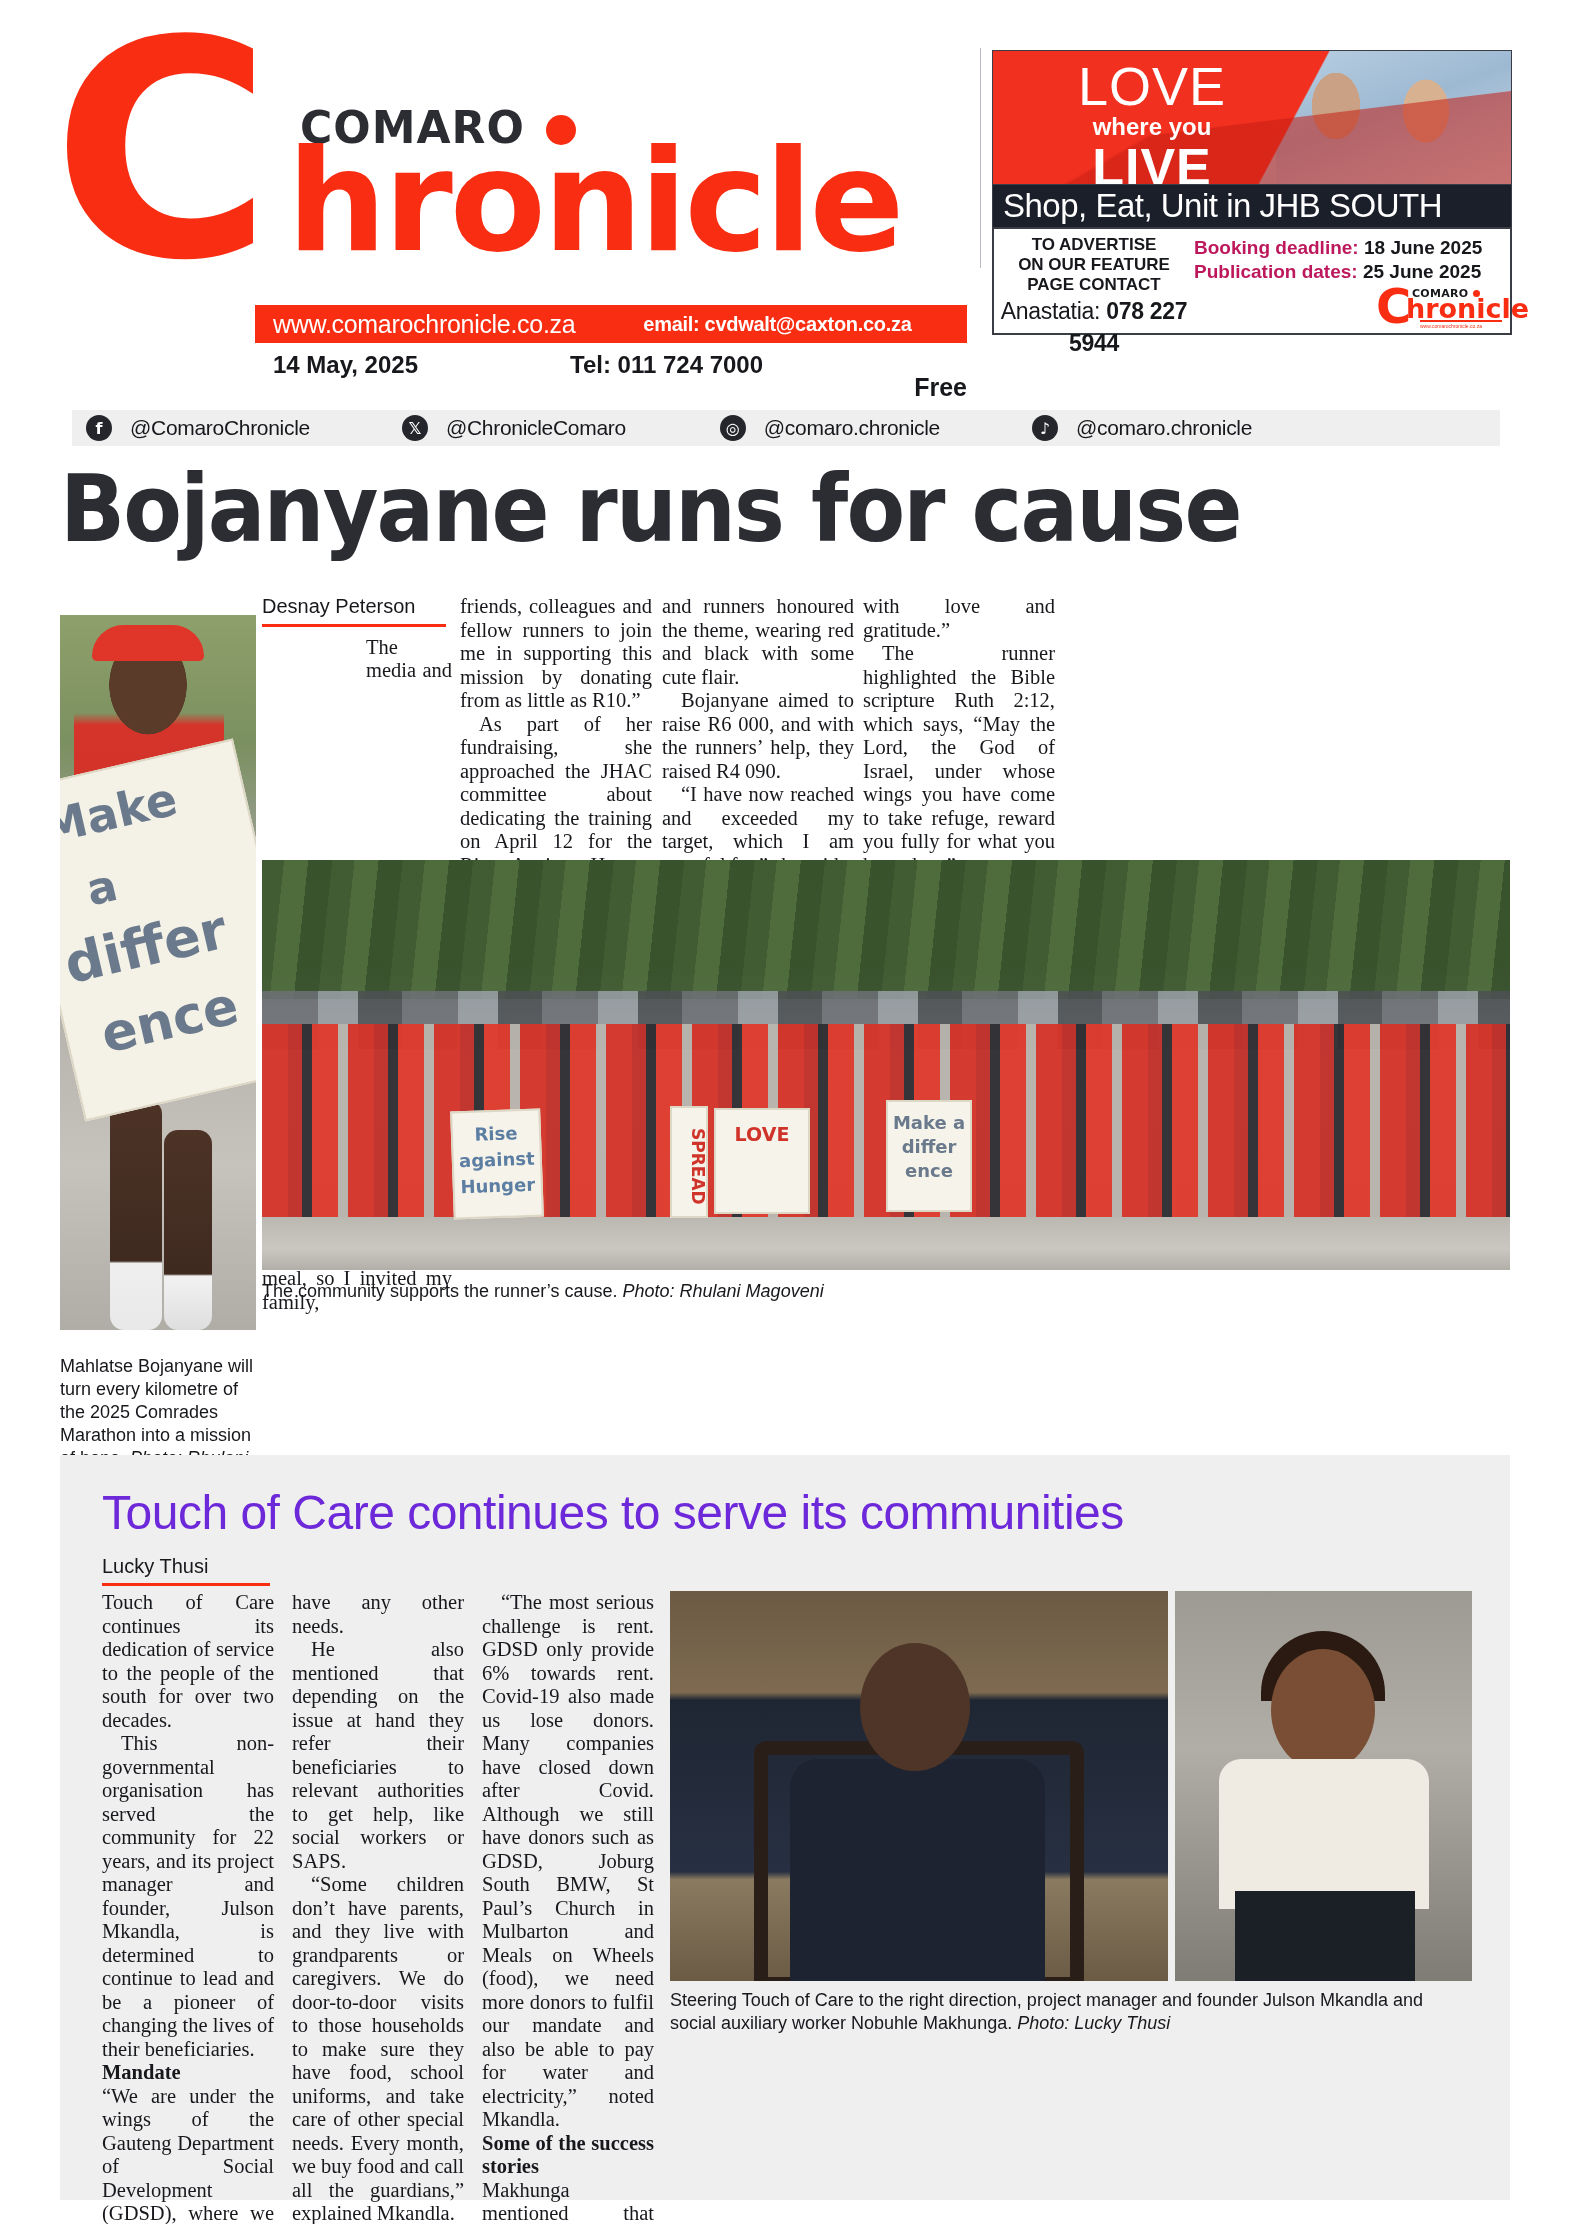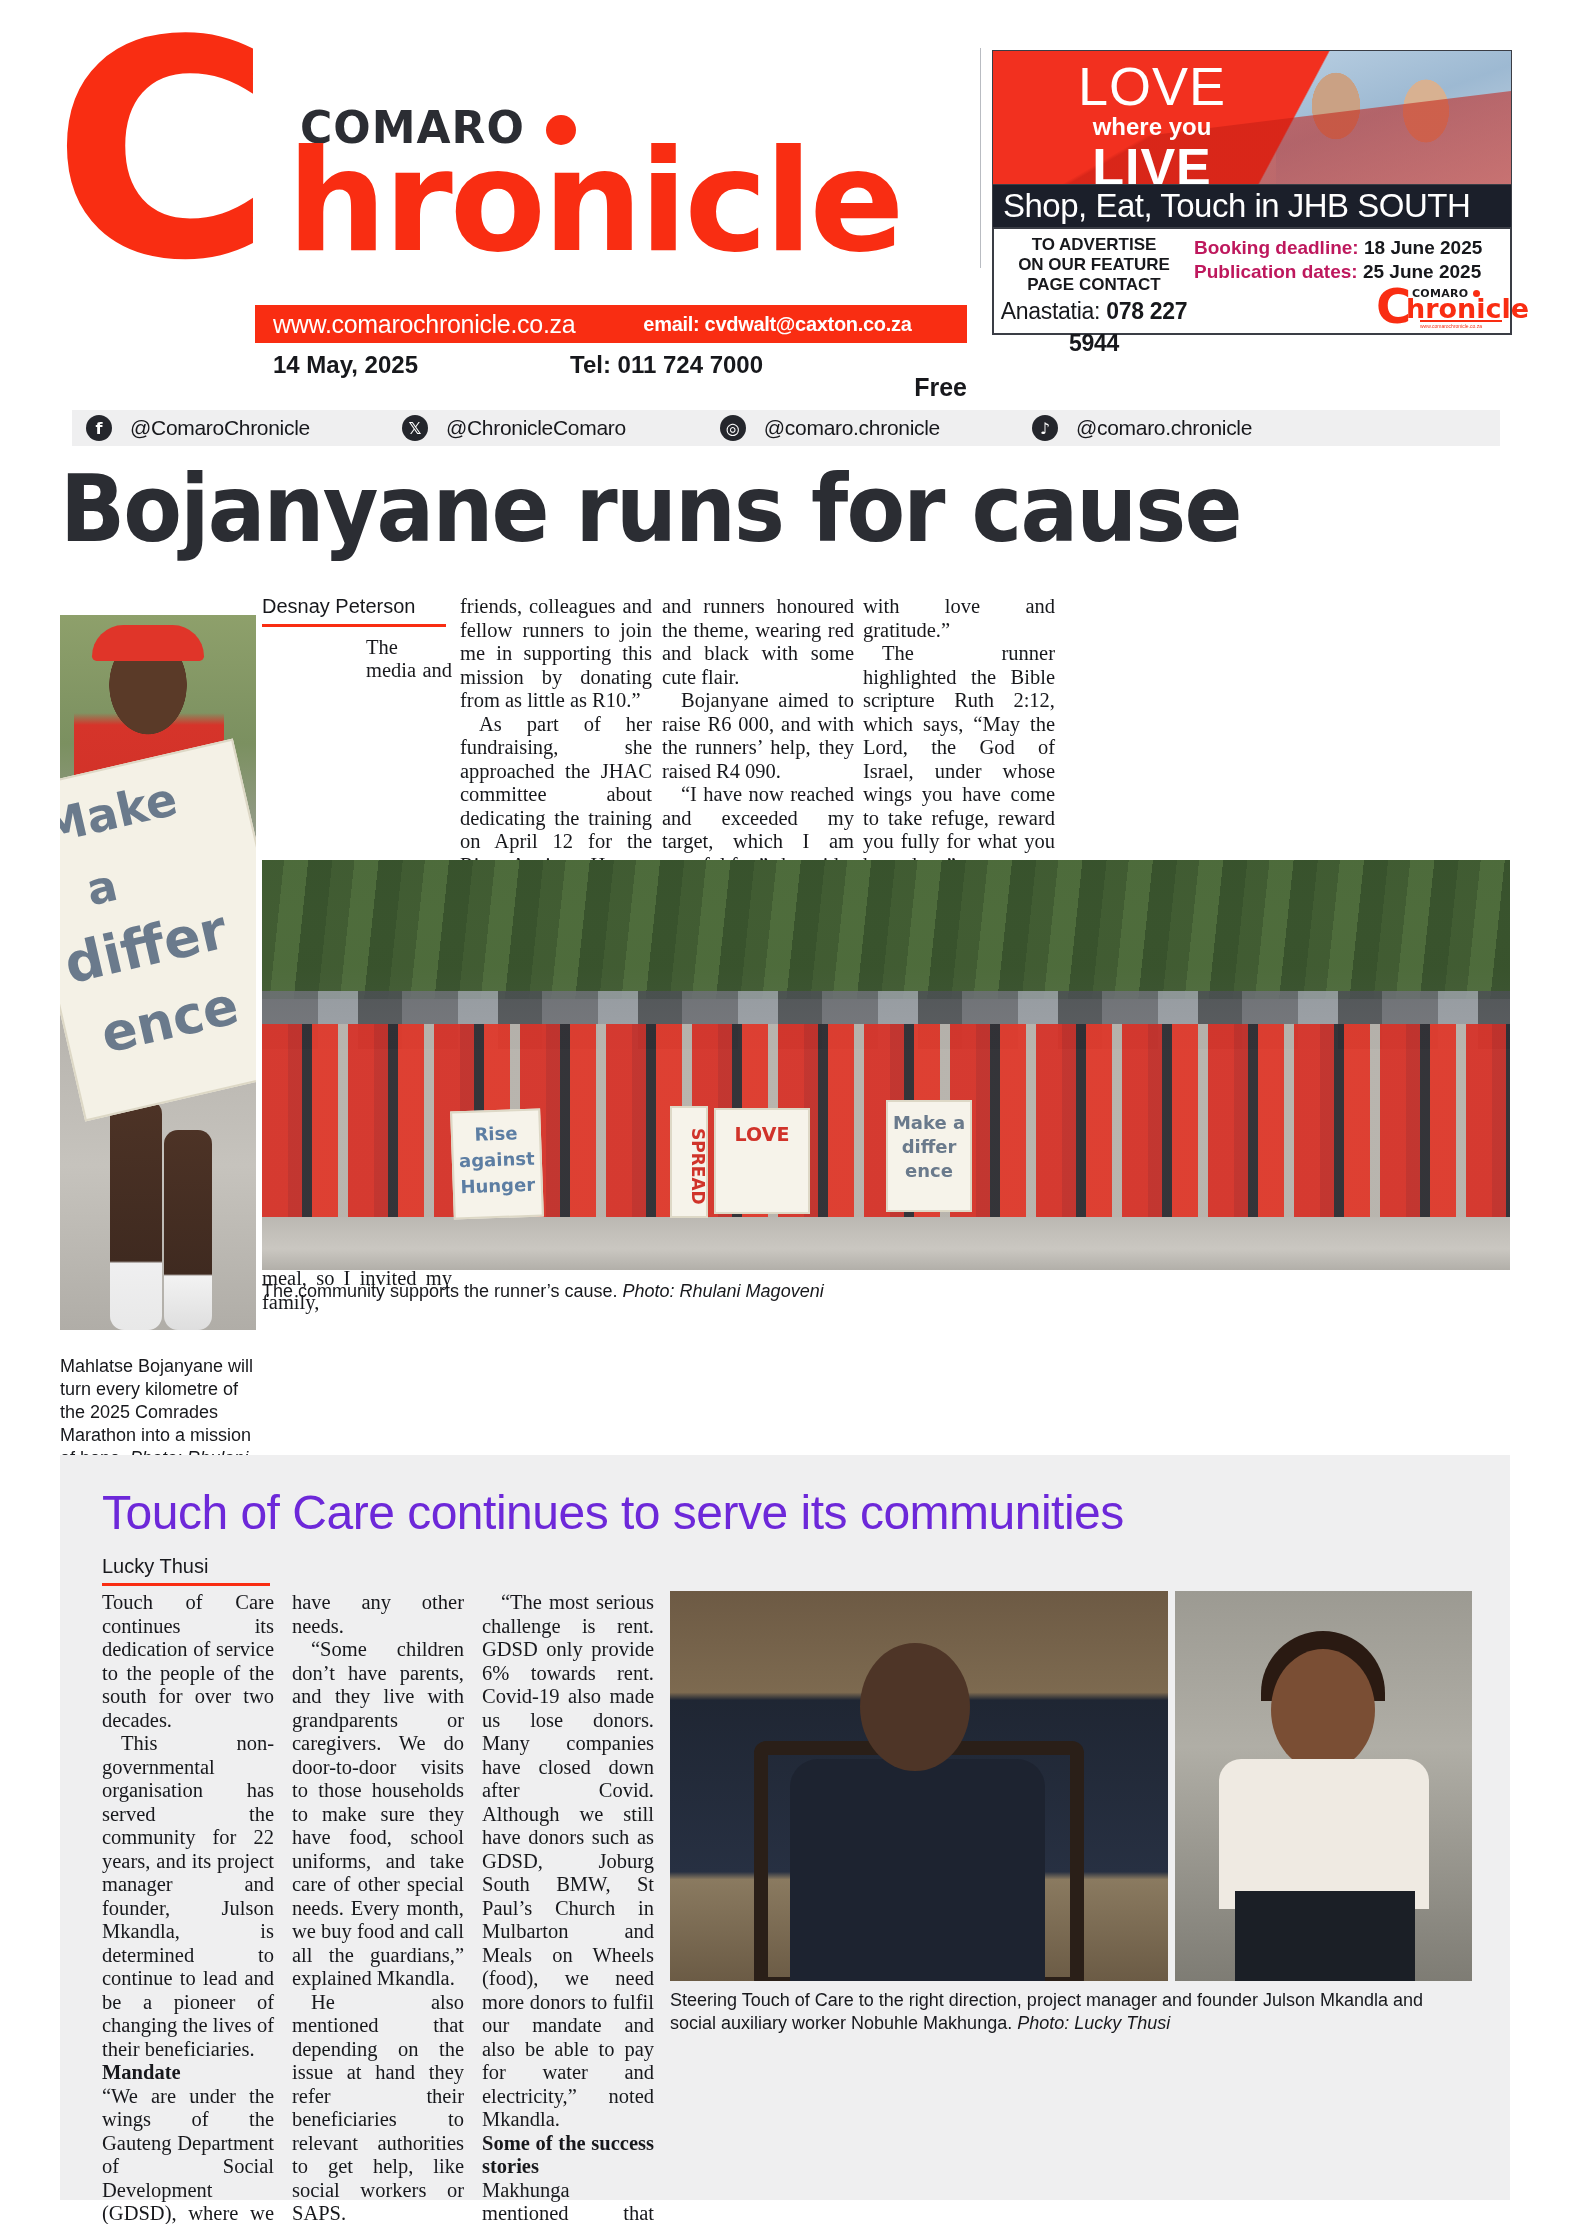--- a/index.html
+++ b/index.html
@@ -352,21 +352,21 @@
     <div class="topad-img">
       <div class="photo"></div>
       <div class="redwedge"></div>
       <div class="redwedge2"></div>
       <div class="topad-txt">
         <div class="topad-love">LOVE</div>
         <div class="topad-where">where you</div>
         <div class="topad-live">LIVE</div>
       </div>
     </div>
-    <div class="topad-strip">Shop, Eat, Touch in JHB SOUTH</div>
+    <div class="topad-strip">Shop, Eat, Unit in JHB SOUTH</div>
     <div class="topad-box">
       <div class="topad-left">
         <div class="l1">TO ADVERTISE</div>
         <div class="l1">ON OUR  FEATURE</div>
         <div class="l1">PAGE CONTACT</div>
         <div class="l2">
           <span>Anastatia:</span>
           <b>078 227 5944</b>
         </div>
       </div>
@@ -487,22 +487,22 @@
 
   <div class="a2col d1">
     <p class="noind">Touch of Care continues its dedication of service to the people of the south for over two decades.</p>
     <p>This non-governmental organisation has served the community for 22 years, and its project manager and founder, Julson Mkandla, is determined to continue to lead and be a pioneer of changing the lives of their beneficiaries.</p>
     <p class="sub">Mandate</p>
     <p class="noind">“We are under the wings of the Gauteng Department of Social Development (GDSD), where we deal with orphans and vulnerable children. We work with the Child Protection Unit and intervene when there are problems in a household, like when children are abused, do not go to school or</p>
   </div>
 
   <div class="a2col d2">
     <p class="noind">have any other needs.</p>
+    <p>He also mentioned that depending on the issue at hand they refer their beneficiaries to relevant authorities to get help, like social workers or SAPS.</p>
     <p>“Some children don’t have parents, and they live with grandparents or caregivers. We do door-to-door visits to those households to make sure they have food, school uniforms, and take care of other special needs. Every month, we buy food and call all the guardians,” explained Mkandla.</p>
-    <p>He also mentioned that depending on the issue at hand they refer their beneficiaries to relevant authorities to get help, like social workers or SAPS.</p>
 
   </div>
 
   <div class="a2col d3">
     <p>“The most serious challenge is rent. GDSD only provide 6% towards rent. Covid-19 also made us lose donors. Many companies have closed down after Covid. Although we still have donors such as GDSD, Joburg South BMW, St Paul’s Church in Mulbarton and Meals on Wheels (food), we need more donors to fulfil our mandate and also be able to pay for water and electricity,” noted Mkandla.</p>
     <p class="sub">Some of the success stories</p>
     <p class="noind">Makhunga mentioned that although they have their annual school holiday programme, space is a challenge as a great number of learners attend.</p>
 
   </div>
 

